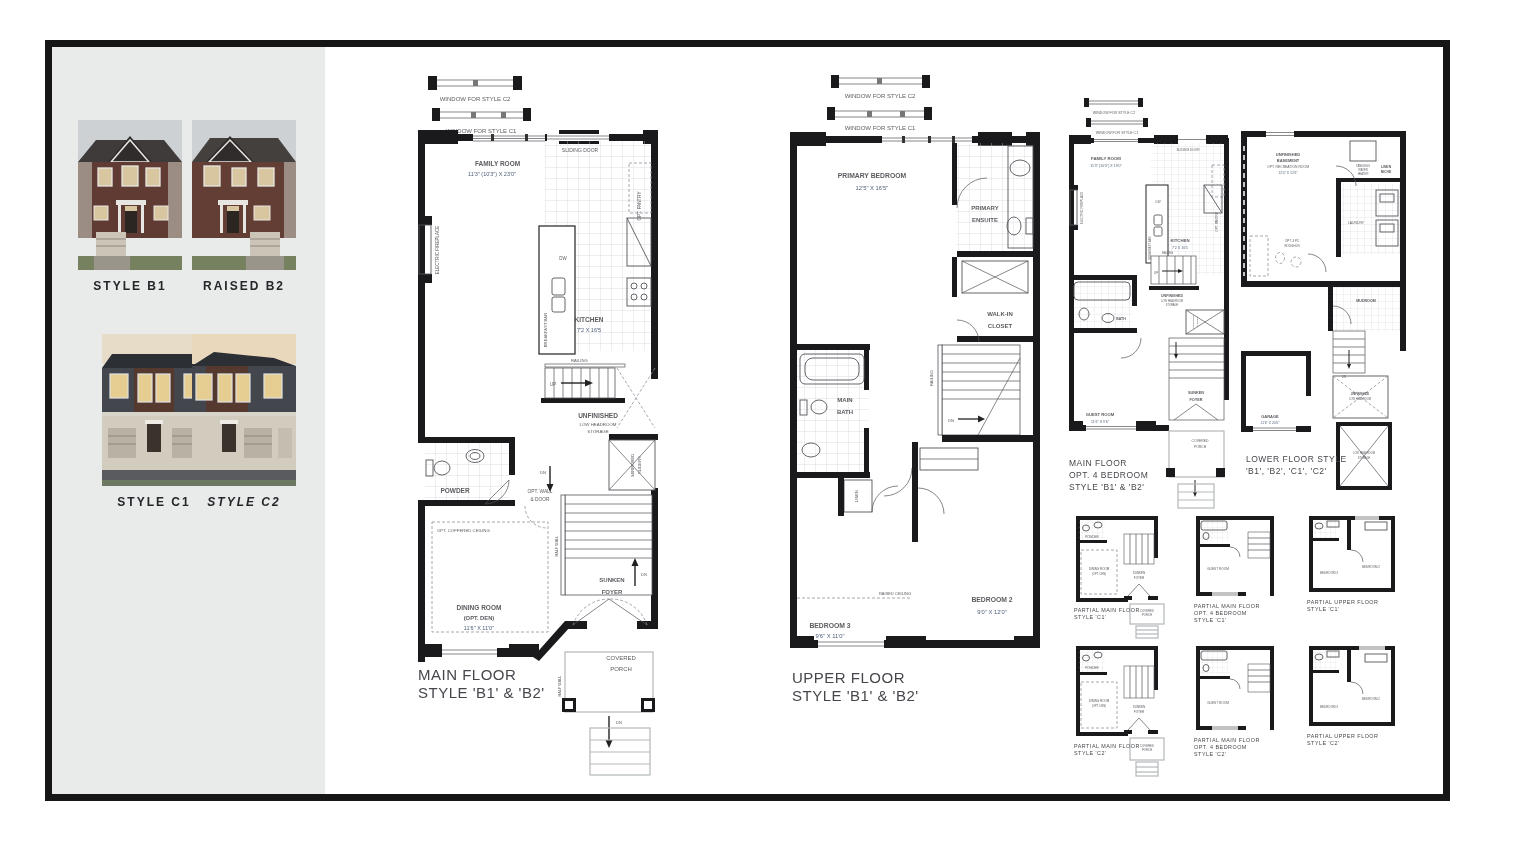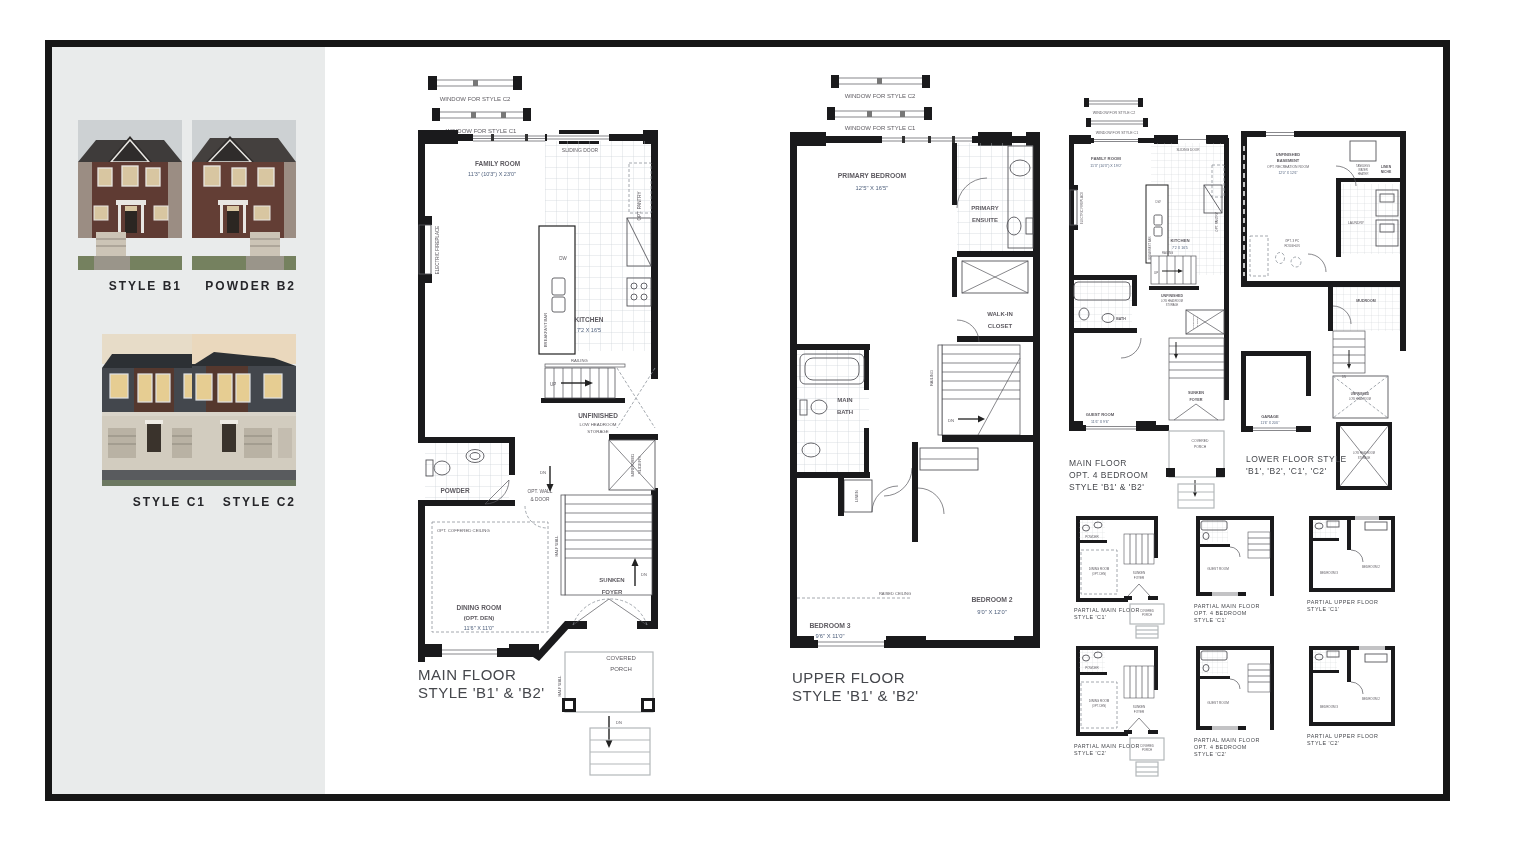--- a/index.html
+++ b/index.html
@@ -3,21 +3,21 @@
 <meta charset="utf-8">
 <style>
   html,body{margin:0;padding:0;background:#ffffff;}
   .page{position:relative;width:1515px;height:844px;background:#fff;overflow:hidden;
         font-family:"Liberation Sans", sans-serif;}
   .frame{position:absolute;left:45px;top:40px;width:1391px;height:747px;
          border:7px solid #161616;background:#fff;}
   .sidebar{position:absolute;left:52px;top:47px;width:273px;height:747px;background:#e9ebeb;}
   .style-card{position:absolute;}
   .style-card svg{display:block;}
-  .style-label{margin-top:9px;text-align:right;font-size:12px;font-weight:700;
+  .style-label{margin-top:9px;text-align:center;font-size:12px;font-weight:700;
                letter-spacing:2px;color:#26262a;}
   .plan{position:absolute;}
   svg text{font-family:"Liberation Sans", sans-serif;}
   .rm{fill:#5d5a60;font-weight:700;}
   .rml{fill:#5d5a60;}
   .dim{fill:#50617d;}
   .tt{fill:#45474c;letter-spacing:0.5px;}
   .tiny{fill:#5d5a60;}
   .wall{fill:#1a1a1c;}
   .fix{fill:none;stroke:#55555a;stroke-width:0.9;}
@@ -76,21 +76,21 @@
       <rect x="51" y="85" width="3" height="28" fill="#e8e6e2"></rect>
       <rect x="35" y="86" width="12" height="27" fill="#2b2622"></rect>
       <rect x="35" y="86" width="12" height="5" fill="#d8c6a1"></rect>
       <rect x="62" y="86" width="16" height="14" fill="#d8c6a1" stroke="#e8e6e2" stroke-width="1"></rect>
       <rect x="58" y="112" width="30" height="24" fill="#ccc4b6"></rect>
       <line x1="58" y1="119" x2="88" y2="119" stroke="#a59d90" stroke-width="1.5"></line>
       <line x1="58" y1="126" x2="88" y2="126" stroke="#a59d90" stroke-width="1.5"></line>
       <rect x="0" y="136" width="104" height="14" fill="#75815f"></rect>
       <rect x="54" y="136" width="38" height="14" fill="#9a958a"></rect>
     </svg>
-    <div class="style-label">POWDER B2</div>
+    <div class="style-label">RAISED B2</div>
   </div>
 
   <div class="style-card" style="left:78px;top:334px;width:104px;margin-left:24px;">
     <svg width="104" height="152" viewBox="0 0 104 152">
       <rect x="0" y="0" width="104" height="30" fill="#e7dcc8"></rect>
       <polygon points="0,34 10,20 94,20 104,34" fill="#2c3034"></polygon>
       <rect x="0" y="34" width="104" height="44" fill="#43474d"></rect>
       <rect x="32" y="34" width="40" height="44" fill="#55382e"></rect>
       <rect x="8" y="40" width="18" height="24" fill="#e6cd92" stroke="#dfe2e4" stroke-width="1.2"></rect>
       <rect x="36" y="40" width="14" height="28" fill="#e6cd92" stroke="#dfe2e4" stroke-width="1.2"></rect>
@@ -105,21 +105,21 @@
       <line x1="6" y1="110" x2="34" y2="110" stroke="#9d968a" stroke-width="1.5"></line>
       <rect x="70" y="94" width="28" height="30" fill="#b9b2a4"></rect>
       <line x1="70" y1="102" x2="98" y2="102" stroke="#9d968a" stroke-width="1.5"></line>
       <line x1="70" y1="110" x2="98" y2="110" stroke="#9d968a" stroke-width="1.5"></line>
       <rect x="0" y="136" width="104" height="10" fill="#595b5e"></rect>
       <rect x="0" y="146" width="104" height="6" fill="#6c7861"></rect>
     </svg>
     <div class="style-label">STYLE C1</div>
   </div>
 
-  <div class="style-card" style="left:192px;top:334px;width:104px;">
+  <div class="style-card" style="left:192px;top:334px;width:104px;font-style:italic;">
     <svg width="104" height="152" viewBox="0 0 104 152">
       <rect x="0" y="0" width="104" height="30" fill="#ead8bd"></rect>
       <polygon points="0,32 22,18 82,24 104,32" fill="#2c3034"></polygon>
       <rect x="0" y="32" width="104" height="46" fill="#43474d"></rect>
       <rect x="14" y="32" width="42" height="46" fill="#55382e"></rect>
       <rect x="4" y="40" width="16" height="26" fill="#e6cd92" stroke="#dfe2e4" stroke-width="1.2"></rect>
       <rect x="26" y="40" width="14" height="28" fill="#e6cd92" stroke="#dfe2e4" stroke-width="1.2"></rect>
       <rect x="44" y="40" width="14" height="28" fill="#e6cd92" stroke="#dfe2e4" stroke-width="1.2"></rect>
       <rect x="72" y="40" width="18" height="24" fill="#e6cd92" stroke="#dfe2e4" stroke-width="1.2"></rect>
       <rect x="0" y="78" width="104" height="4" fill="#d9d4c9"></rect>

